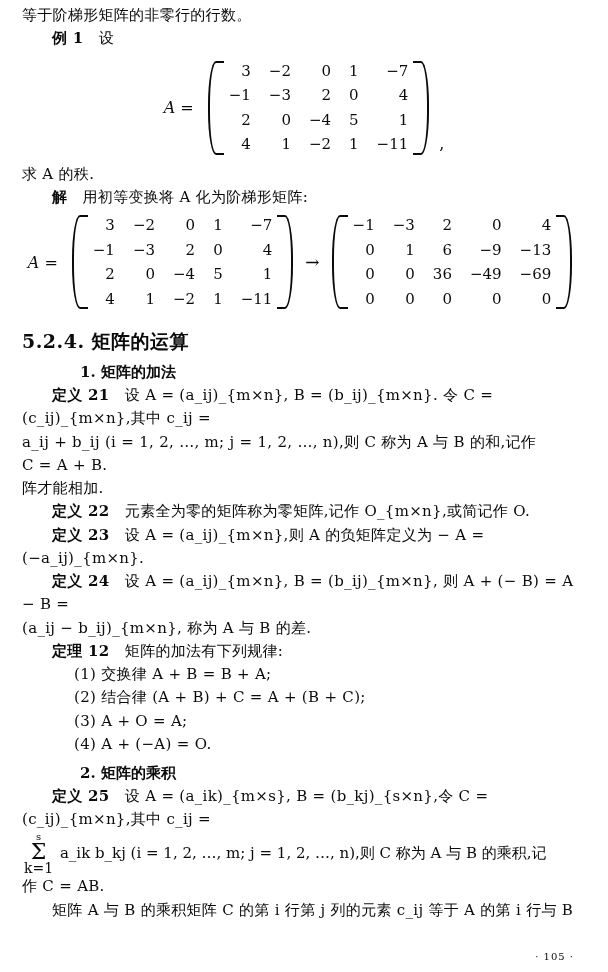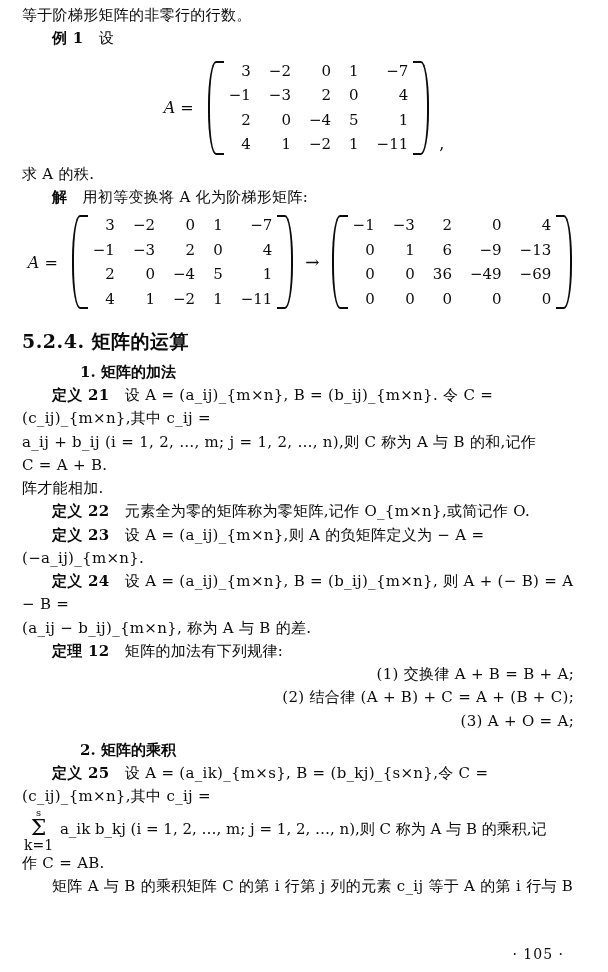--- a/index.html
+++ b/index.html
@@ -23,21 +23,21 @@
     box-sizing: border-box;
     filter: contrast(1.05);
   }
   .line {
     font-size: 15px;
     line-height: 1.55;
     margin: 0 34px 0 22px;
     letter-spacing: 0.3px;
   }
   .indent1 { text-indent: 30px; }
-  .indent2 { text-indent: 52px; text-align: right; }
+  .indent2 { text-indent: 52px; }
   .b { font-weight: bold; text-align: center; }
   .sec-title {
     font-size: 19px;
     font-weight: bold;
     margin: 18px 4px 6px 22px;
     letter-spacing: 0.5px;
   }
   .sub-title {
     font-size: 15px;
     margin: 8px 0 2px 80px;
@@ -132,23 +132,23 @@
     vertical-align: middle;
     font-size: 11px;
     line-height: 1;
     margin: 0 2px;
   }
   .sumblock .sig { font-size: 22px; line-height: 0.9; }
   .sup { vertical-align: super; font-size: 10px; }
   .sub { vertical-align: sub; font-size: 14px; }
   .pageno {
     position: absolute;
-    right: 44px;
+    right: 34px;
     bottom: 14px;
-    font-size: 14px;
+    font-size: 10px;
     letter-spacing: 1px;
   }
   .hang {
     margin: 0 34px 0 22px;
     font-size: 15px;
     line-height: 1.55;
   }
 </style>
 </head>
 <body>
@@ -319,20 +319,21 @@
   </div>
   <div class="line">(a_ij − b_ij)_{m×n}, 称为 A 与 B 的差.</div>
 
   <div class="line indent1">
     <span class="b">定理 12</span>
     <span>&nbsp;&nbsp;</span><span>矩阵的加法有下列规律:</span>
   </div>
   <div class="line indent2">(1) 交换律 A + B = B + A;</div>
   <div class="line indent2">(2) 结合律 (A + B) + C = A + (B + C);</div>
   <div class="line indent2">(3) A + O = A;</div>
+  <div class="line indent2">(4) A + (−A) = O.</div>
 
   <div class="sub-title">2. 矩阵的乘积</div>
 
   <div class="line indent1">
     <span class="b">定义 25</span>
     <span>&nbsp;&nbsp;</span><span>设 A = (a_ik)_{m×s}, B = (b_kj)_{s×n},令 C = (c_ij)_{m×n},其中 c_ij =</span>
   </div>
   <div class="hang">
     <span class="sumblock">
       <span class="sup">s</span>

